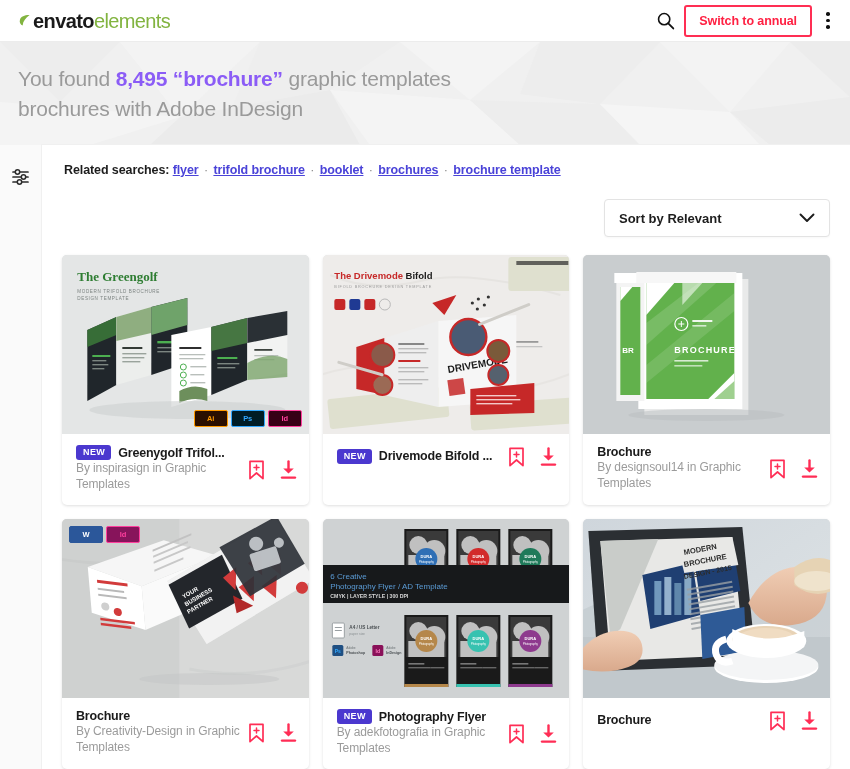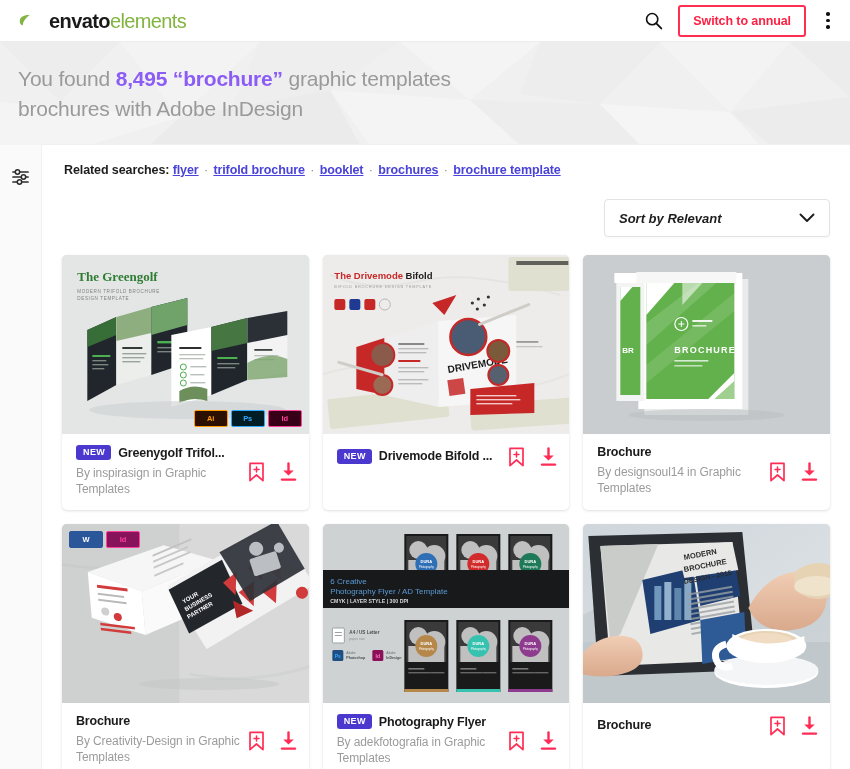--- a/index.html
+++ b/index.html
@@ -10,27 +10,27 @@
     overflow: hidden;
   }
   .page { position: relative; width: 850px; height: 769px; background:#f2f2f2; }
 
   
   .header {
     position: relative; height: 42px; background:#ffffff;
     display:flex; align-items:center; padding: 0 14px 0 18px;
     border-bottom: 1px solid #ececec; z-index: 5;
   }
-  .logo { display:flex; align-items:center; gap:16px;justify-content:space-between; }
+  .logo { display:flex; align-items:center; gap:0px;justify-content:space-between; }
   .logo-leaf { width:13px; height:13px; margin-right:2px; position:relative; }
   .logo-leaf svg { display:block; }
   .logo-text { font-size:20px; font-weight:700; letter-spacing:-0.6px; line-height:1; }
   .logo-envato { color:#1a1a1a; }
   .logo-elements { color:#82b440; font-weight:400; }
-  .header-right { margin-left:auto; display:flex; align-items:center; gap:14px; }
+  .header-right { margin-left:auto; display:flex; align-items:center; gap:8px; }
   .search-icon { width:22px; height:22px; display:flex; align-items:center; justify-content:center; cursor:pointer; }
   .btn-annual {
     border:2px solid #ff2e53; color:#ff2143; background:#fff;
     font-size:12.5px; font-weight:700; border-radius:3px;
     padding:7px 13px; cursor:pointer; letter-spacing:-0.1px;
     font-family:"Liberation Sans", sans-serif;
   }
   .kebab { width:16px; height:22px; display:flex; flex-direction:column; align-items:center;
            justify-content:center; gap:3px; cursor:pointer; }
   .kebab span { width:3.5px; height:3.5px; border-radius:50%; background:#111; display:block; }
@@ -69,21 +69,20 @@
   }
   .related .sep { color:#8a8a8a; font-weight:400; padding:0 2px; }
 
   
   .sort-row { display:flex; justify-content:flex-end; margin-top:22px; }
   .sort-select {
     width:226px; height:38px; border:1px solid #e3e3e3; border-radius:4px;
     background:#fff; display:flex; align-items:center; padding:0 14px;
     font-size:13px; font-weight:700; color:#1d1d1d; cursor:pointer;
     box-shadow: 0 1px 2px rgba(0,0,0,.03);
-    font-style: italic;
   }
   .sort-select .chev { margin-left:auto; }
 
   
   .grid {
     margin-top:18px; display:grid; grid-template-columns: repeat(3, 1fr);
     gap: 14px 14px;
   }
   .card {
     background:#ffffff; border-radius:5px; overflow:hidden;
@@ -105,21 +104,21 @@
   }
   .meta { padding:11px 12px 13px 14px; display:flex; align-items:center; }
   .meta-left { flex:1; min-width:0; padding-right:6px; }
   .title-row { display:flex; align-items:center; gap:7px; }
   .new-badge {
     background:#4b38cf; color:#fff; font-size:9px; font-weight:700;
     letter-spacing:0.4px; padding:3px 6px 3px 7px; border-radius:3px; line-height:1;
   }
   .card-title { font-size:12.5px; font-weight:700; color:#1a1a1a; letter-spacing:-0.2px;
                 white-space:nowrap; overflow:hidden; text-overflow:ellipsis; }
-  .card-author { font-size:12px; color:#9b9b9b; line-height:16px; margin-top:5px; letter-spacing:-0.1px; }
+  .card-author { font-size:12px; color:#9b9b9b; line-height:16px; letter-spacing:-0.1px; }
   .actions { display:flex; align-items:center; gap:13px; padding-top:2px; }
   .act { cursor:pointer; width:18px; height:20px; display:block; }
 </style>
 </head>
 <body>
 
 <div class="page">
 
   <div class="header">
     <div class="logo">

